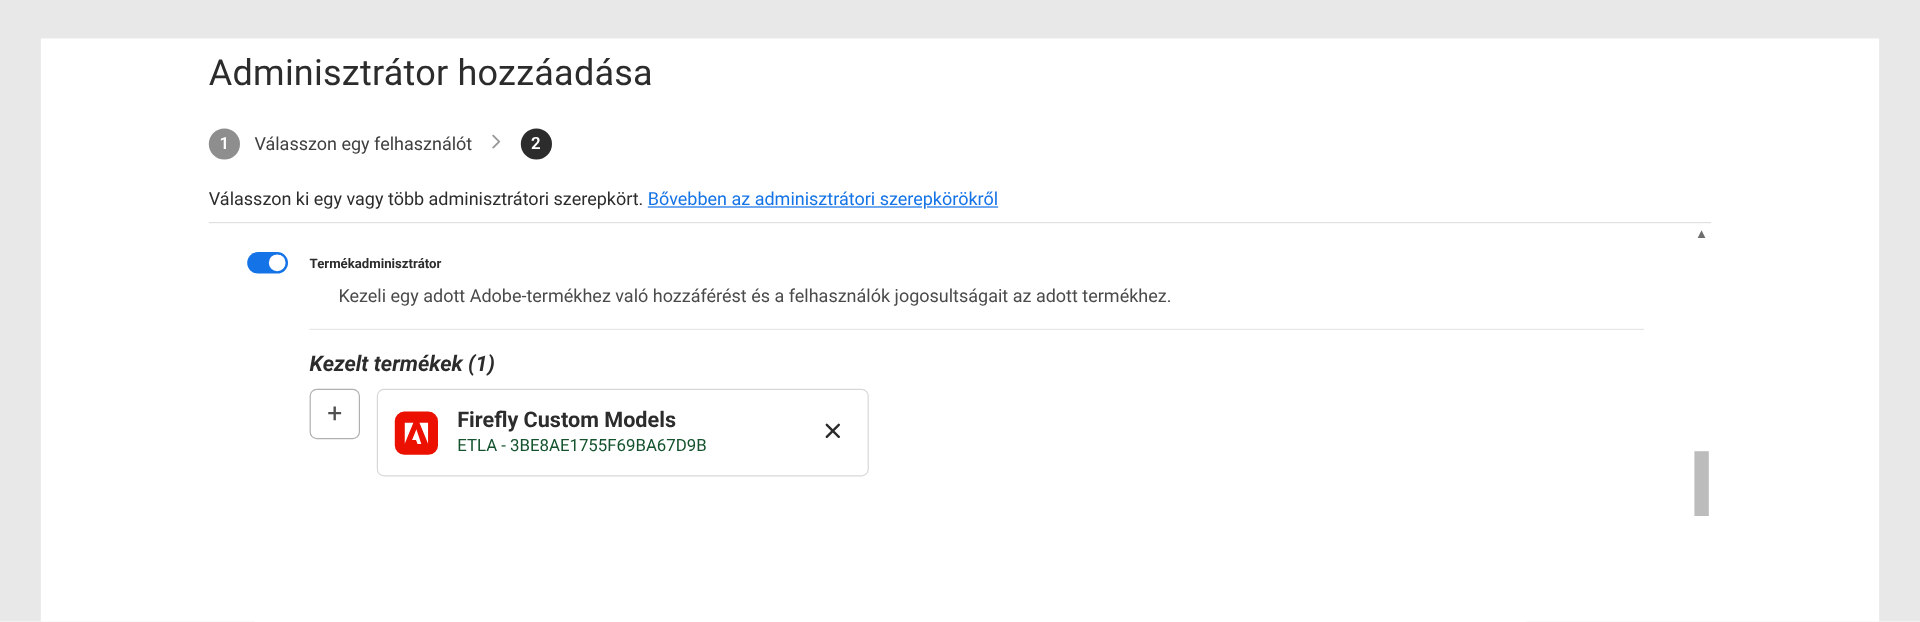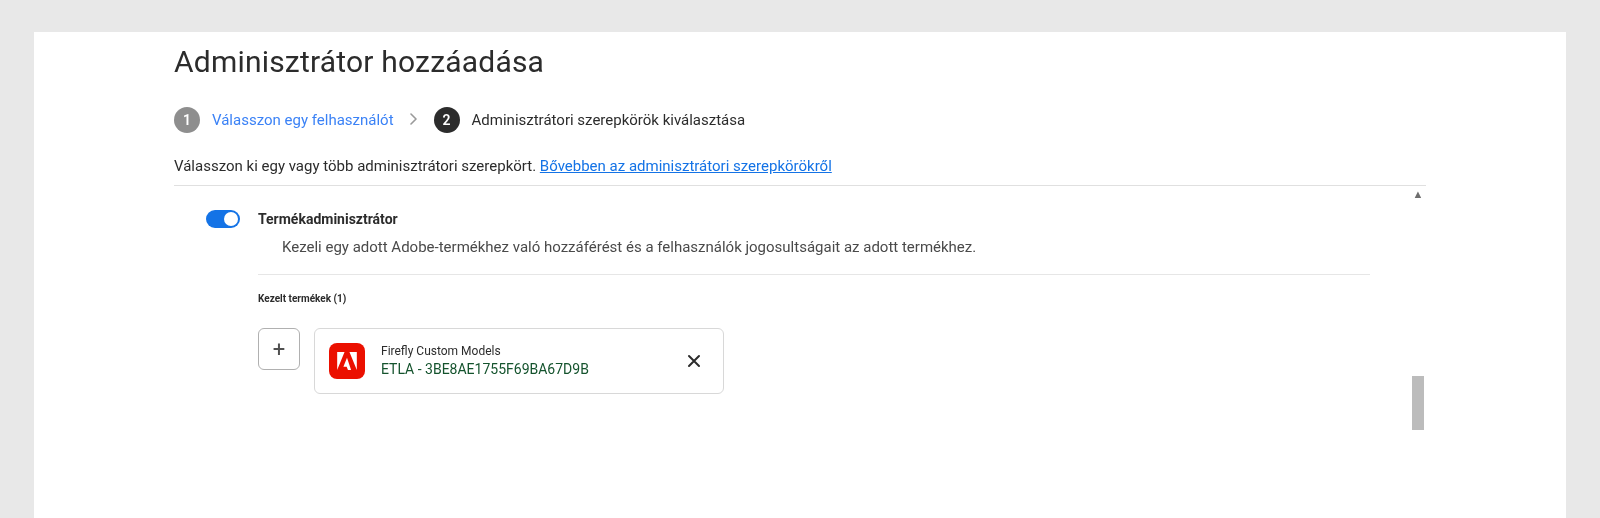--- a/index.html
+++ b/index.html
@@ -45,21 +45,21 @@
     height: 26px;
     border-radius: 50%;
     display: flex;
     align-items: center;
     justify-content: center;
     font-size: 14px;
     font-weight: 600;
     color: #fff;
   }
   .step-inactive .step-circle { background: #8e8e8e; }
-  .step-inactive .step-label { color: #3b82f6; }
+  .step-inactive .step-label { color: #404040; }
   .step-active .step-circle { background: #2c2c2c; }
   .step-active .step-label { color: #2c2c2c; font-weight: 400; }
   .step-sep {
     color: #8e8e8e;
     font-size: 14px;
   }
   .description-row {
     font-size: 15px;
     color: #2c2c2c;
     margin-bottom: 10px;
@@ -106,42 +106,43 @@
   .toggle-knob {
     position: absolute;
     right: 2px;
     top: 2px;
     width: 14px;
     height: 14px;
     background: #fff;
     border-radius: 50%;
   }
   .role-title {
-    font-size: 14px;
+    font-size: 11px;
     font-weight: 700;
     color: #2c2c2c;
   }
   .role-desc {
     font-size: 15px;
     color: #4a4a4a;
     margin-left: 76px;
     margin-bottom: 18px;
   }
   .inner-hr {
     border: none;
     border-top: 1px solid #e6e6e6;
     margin-left: 52px;
     margin-bottom: 18px;
   }
   .managed-label {
-    font-size: 10px;
+    font-size: 18px;
     font-weight: 700;
     color: #2c2c2c;
     margin-left: 52px;
-    margin-bottom: 24px;
+    margin-bottom: 10px;
+    font-style: italic;
   }
   .products-row {
     margin-left: 52px;
     display: flex;
     align-items: flex-start;
     gap: 14px;
   }
   .add-btn {
     width: 42px;
     height: 42px;
@@ -174,22 +175,22 @@
     align-items: center;
     justify-content: center;
     flex: 0 0 auto;
   }
   .product-icon svg { display: block; }
   .product-text {
     flex: 1 1 auto;
     line-height: 1.35;
   }
   .product-name {
-    font-size: 12px;
-    font-weight: 400;
+    font-size: 18px;
+    font-weight: 700;
     color: #2c2c2c;
   }
   .product-sub {
     font-size: 14px;
     color: #14532d;
   }
   .remove-x {
     font-size: 18px;
     color: #2c2c2c;
     cursor: pointer;
@@ -239,21 +240,20 @@
         <div class="step-circle">1</div>
         <div class="step-label">Válasszon egy felhasználót</div>
       </div>
       <div class="step-sep">
         <svg width="8" height="12" viewBox="0 0 8 12">
             <path d="M1 1 L6 6 L1 11" stroke="#9a9a9a" stroke-width="1.6" fill="none" stroke-linecap="round" stroke-linejoin="round"></path>
           </svg>
       </div>
       <div class="step step-active">
         <div class="step-circle">2</div>
-        <div class="step-label">Adminisztrátori szerepkörök kiválasztása</div>
       </div>
     </div>
 
     <div class="description-row">
       <span>Válasszon ki egy vagy több adminisztrátori szerepkört. </span><a href="#">Bővebben az adminisztrátori szerepkörökről</a>
     </div>
 
     <hr class="hr">
 
     <div class="roles-area">

